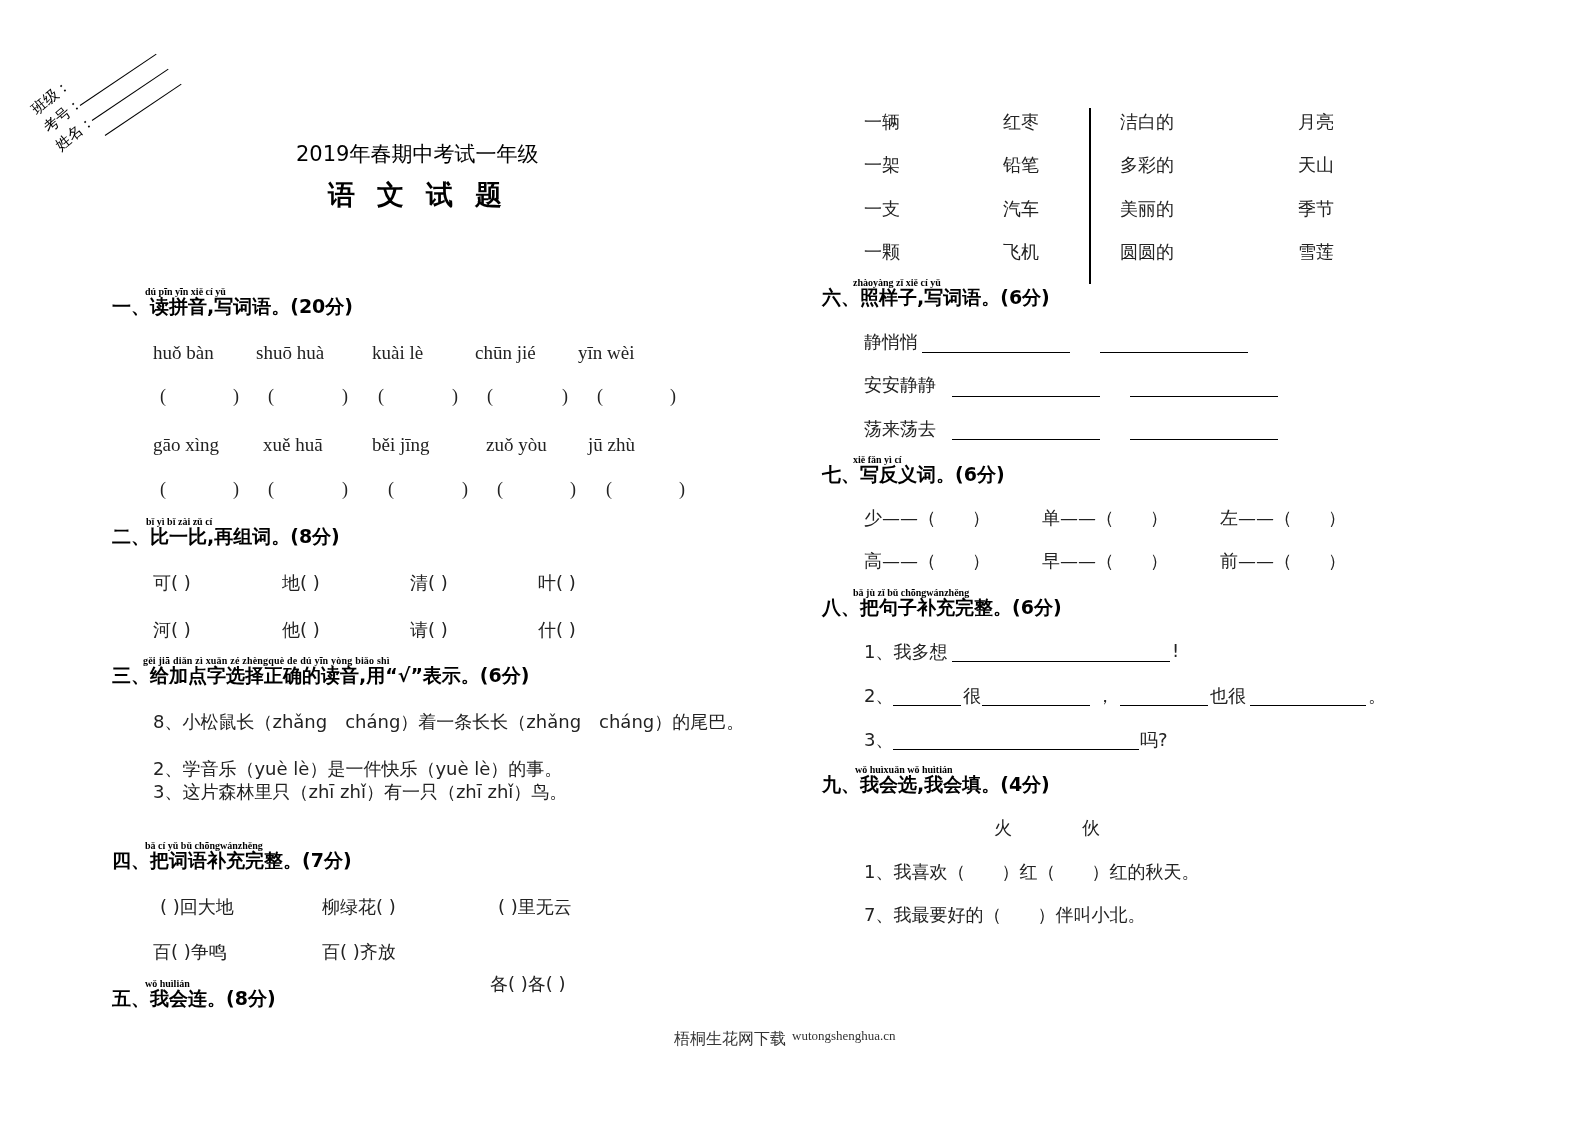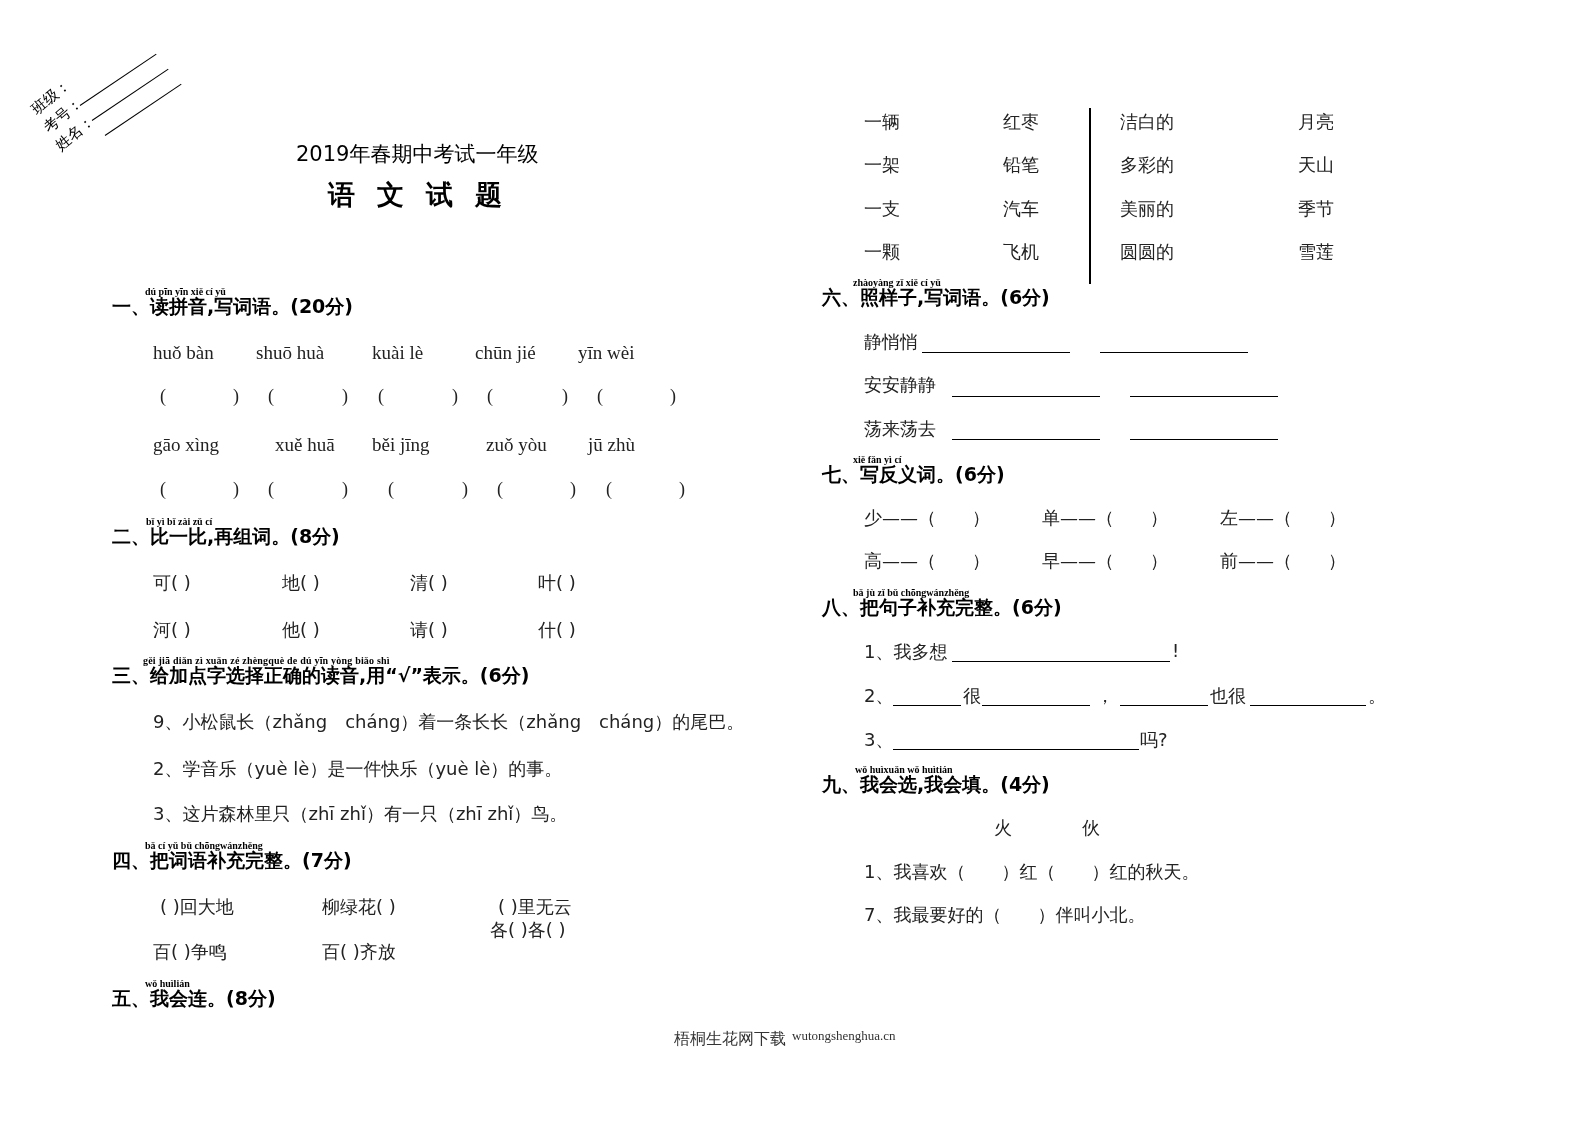--- a/index.html
+++ b/index.html
@@ -52,21 +52,21 @@
     <span class="abs paren" style="left:342px; top:386px;">)</span>
     <span class="abs paren" style="left:378px; top:386px;">(</span>
     <span class="abs paren" style="left:452px; top:386px;">)</span>
     <span class="abs paren" style="left:487px; top:386px;">(</span>
     <span class="abs paren" style="left:562px; top:386px;">)</span>
     <span class="abs paren" style="left:597px; top:386px;">(</span>
     <span class="abs paren" style="left:670px; top:386px;">)</span>
   </div>
 
   <div class="abs py-text" style="left:153px; top:434px;">gāo xìng</div>
-  <div class="abs py-text" style="left:263px; top:434px;margin-left:12px;">xuě  huā</div>
+  <div class="abs py-text" style="left:263px; top:434px;">xuě  huā</div>
   <div class="abs py-text" style="left:372px; top:434px;">běi jīng</div>
   <div class="abs py-text" style="left:486px; top:434px;">zuǒ yòu</div>
   <div class="abs py-text" style="left:588px; top:434px;">jū  zhù</div>
 
   <div>
     <span class="abs paren" style="left:160px; top:479px;">(</span>
     <span class="abs paren" style="left:233px; top:479px;">)</span>
     <span class="abs paren" style="left:268px; top:479px;">(</span>
     <span class="abs paren" style="left:342px; top:479px;">)</span>
     <span class="abs paren" style="left:388px; top:479px;">(</span>
@@ -87,34 +87,34 @@
   <div class="abs body-text" style="left:538px; top:571px;">叶(    )</div>
   <div class="abs body-text" style="left:153px; top:618px;">河(    )</div>
   <div class="abs body-text" style="left:282px; top:618px;">他(    )</div>
   <div class="abs body-text" style="left:410px; top:618px;">请(    )</div>
   <div class="abs body-text" style="left:538px; top:618px;">什(    )</div>
 </div>
 
 <div>
   <div class="abs pinyin" style="left:143px; top:655px; letter-spacing:0.2px;">gěi jiā diǎn zì xuǎn zé zhèngquè de dú yīn  yòng      biǎo shì</div>
   <div class="abs sec-title" style="left:112px; top:663px;">三、给加点字选择正确的读音,用“√”表示。(6分)</div>
-  <div class="abs body-text" style="left:153px; top:710px;">9、小松鼠长（zhǎng　cháng）着一条长长（zhǎng　cháng）的尾巴。</div>
+  <div class="abs body-text" style="left:153px; top:710px;">8、小松鼠长（zhǎng　cháng）着一条长长（zhǎng　cháng）的尾巴。</div>
   <div class="abs body-text" style="left:153px; top:757px;">2、学音乐（yuè lè）是一件快乐（yuè lè）的事。</div>
-  <div class="abs body-text" style="left:153px; top:802px;">3、这片森林里只（zhī  zhǐ）有一只（zhī  zhǐ）鸟。</div>
+  <div class="abs body-text" style="left:153px; top:780px;">3、这片森林里只（zhī  zhǐ）有一只（zhī  zhǐ）鸟。</div>
 </div>
 
 <div>
   <div class="abs pinyin" style="left:145px; top:840px;text-align:center;">bǎ cí yǔ bǔ chōngwánzhěng</div>
   <div class="abs sec-title" style="left:112px; top:848px;">四、把词语补充完整。(7分)</div>
   <div class="abs body-text" style="left:160px; top:895px;">(    )回大地</div>
   <div class="abs body-text" style="left:322px; top:895px;">柳绿花(    )</div>
   <div class="abs body-text" style="left:498px; top:895px;">(    )里无云</div>
   <div class="abs body-text" style="left:153px; top:940px;">百(    )争鸣</div>
   <div class="abs body-text" style="left:322px; top:940px;">百(    )齐放</div>
-  <div class="abs body-text" style="left:490px; top:918px;">各(  )各(  )</div>
+  <div class="abs body-text" style="left:490px; top:972px;">各(  )各(  )</div>
 </div>
 
 <div>
   <div class="abs pinyin" style="left:145px; top:978px;">wǒ huìlián</div>
   <div class="abs sec-title" style="left:112px; top:986px;">五、我会连。(8分)</div>
 
   <div class="abs body-text" style="left:864px; top:110px;">一辆</div>
   <div class="abs body-text" style="left:1003px; top:110px;">红枣</div>
   <div class="abs body-text" style="left:864px; top:153px;">一架</div>
   <div class="abs body-text" style="left:1003px; top:153px;">铅笔</div>

